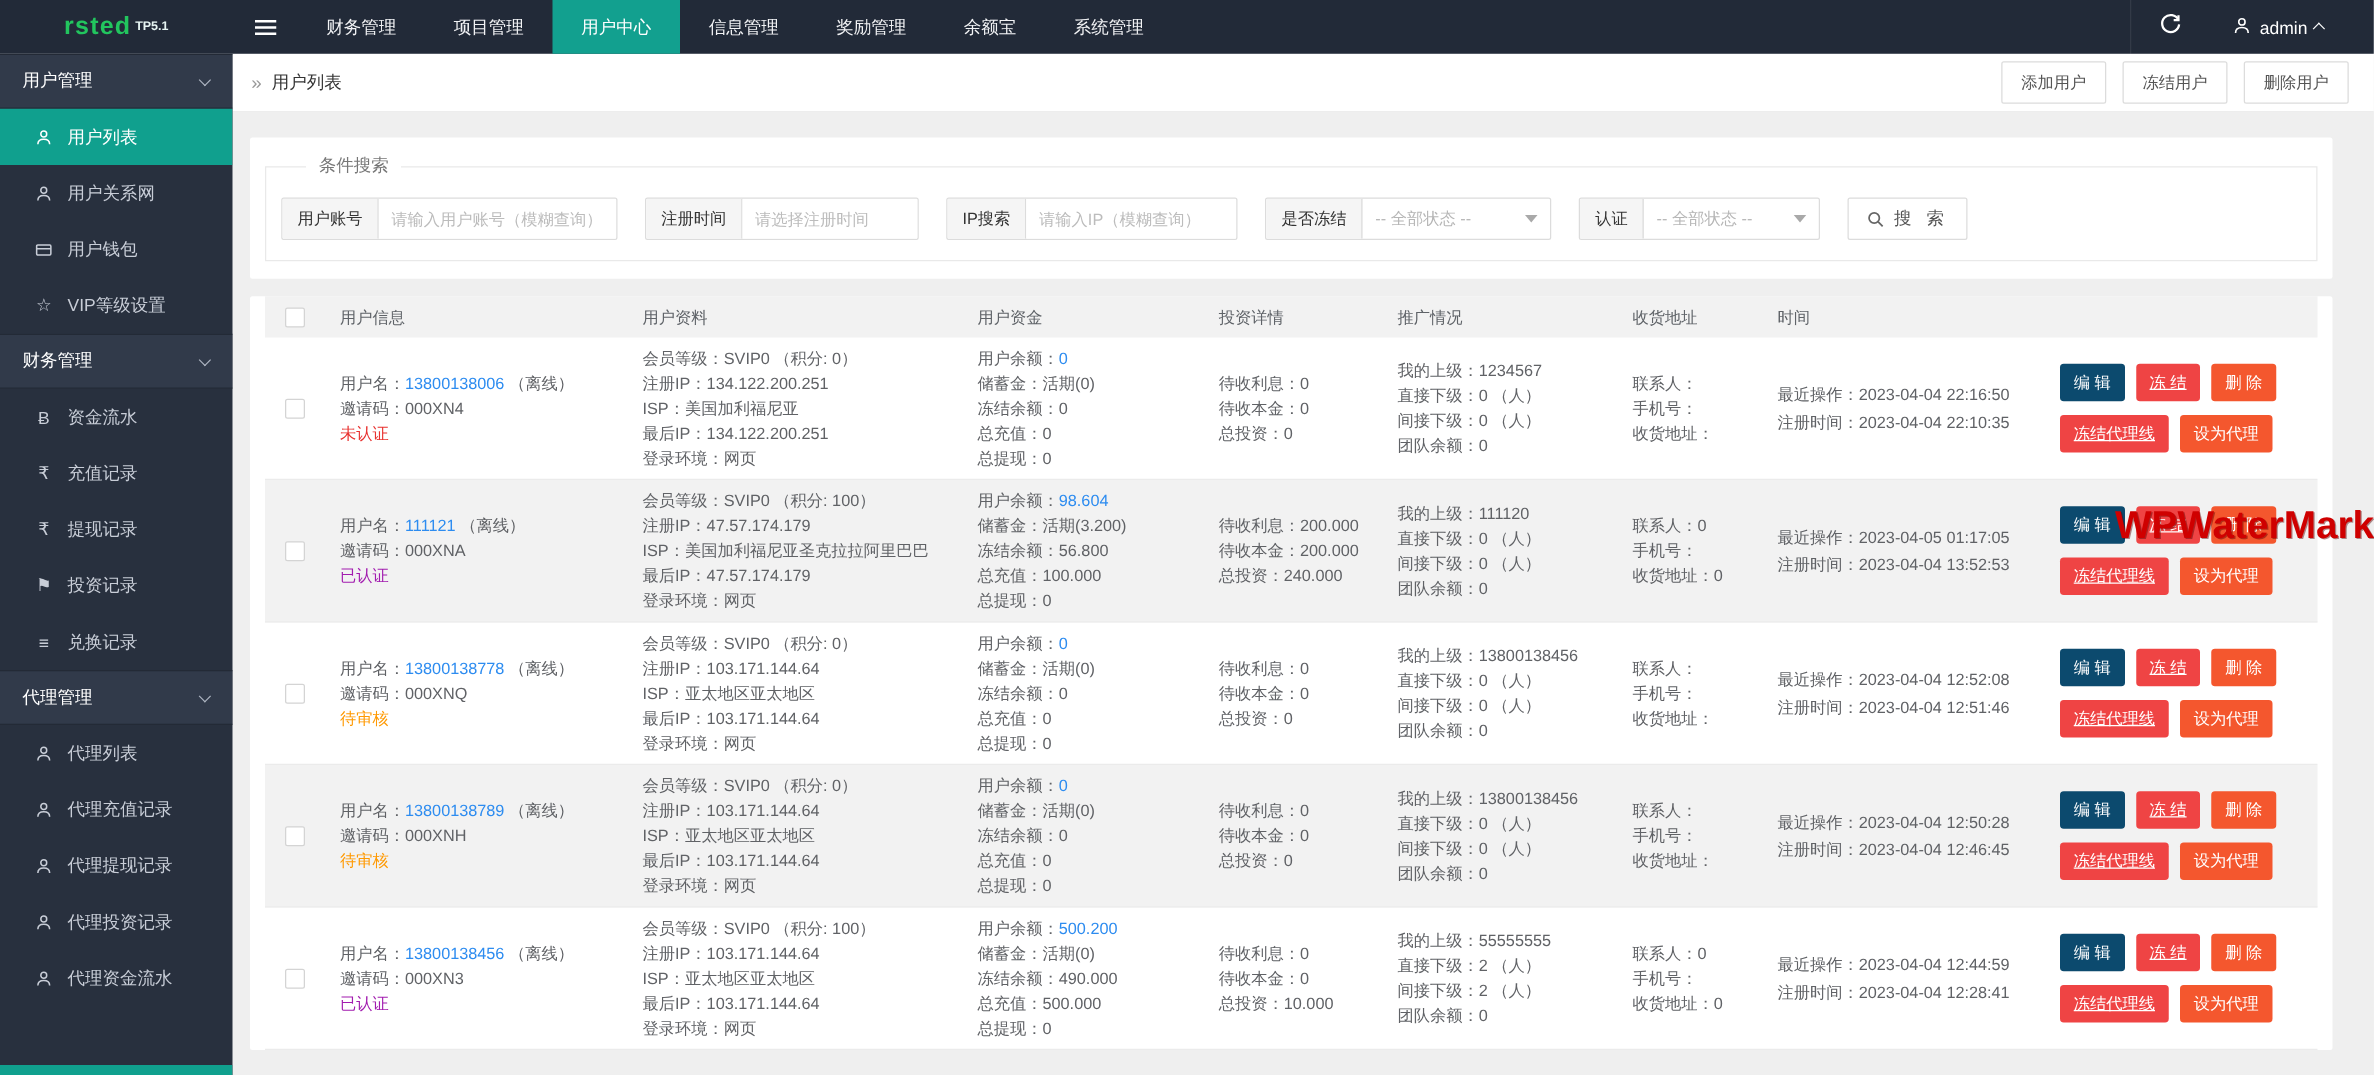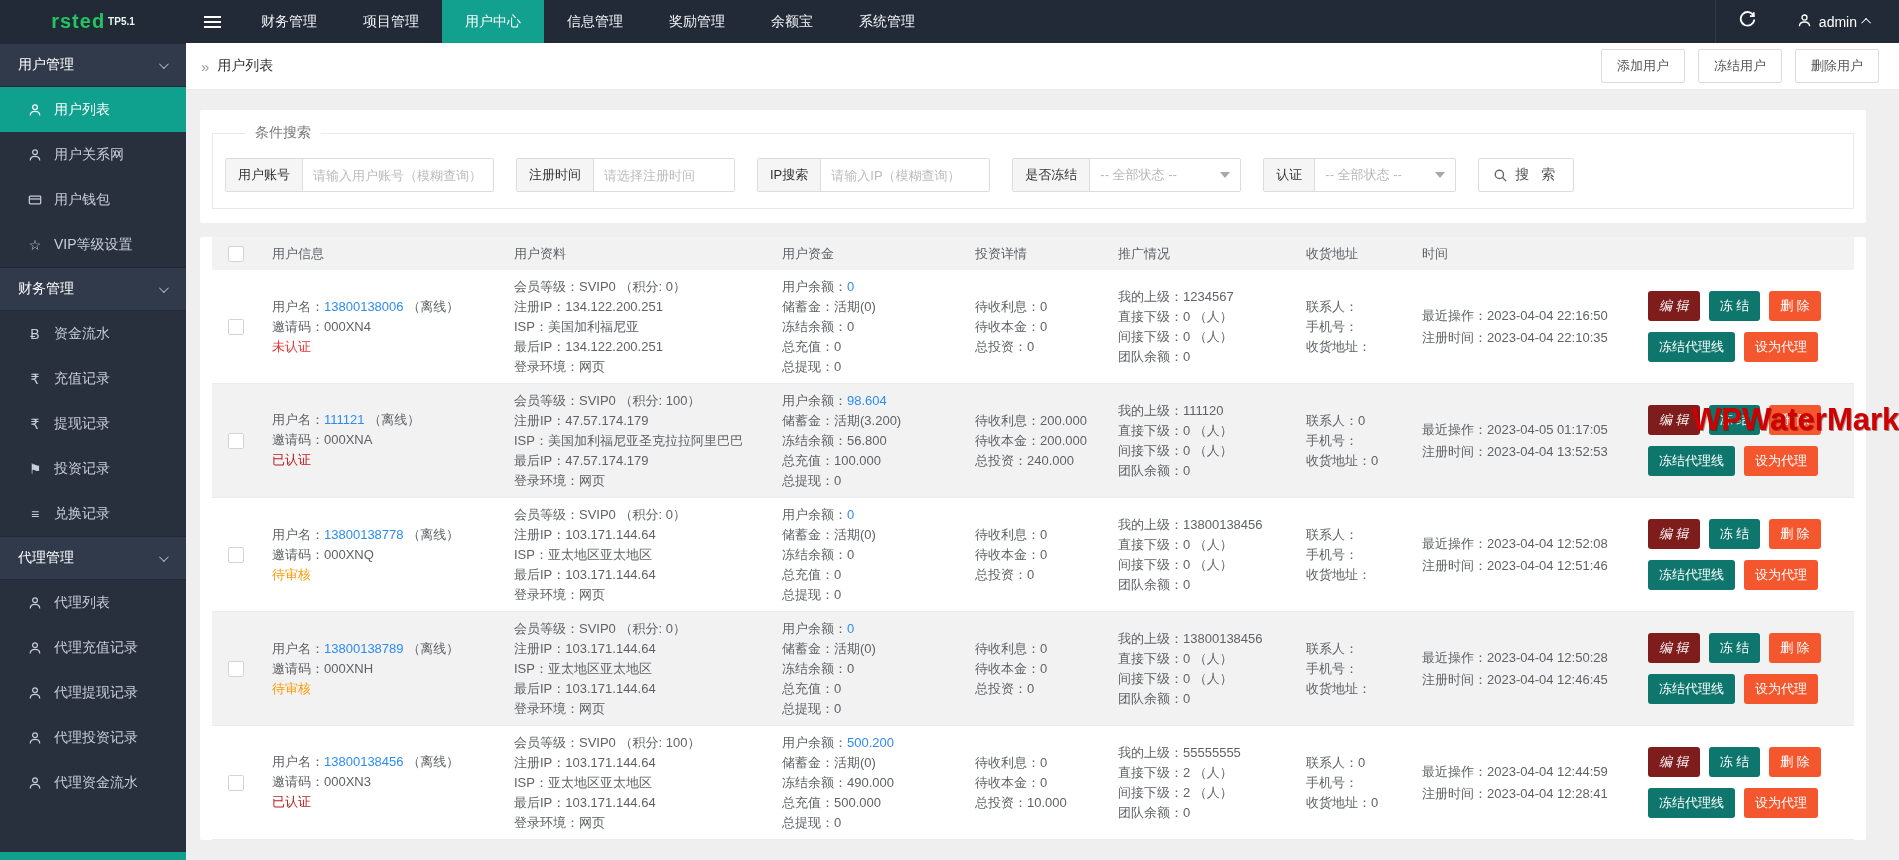--- a/index.html
+++ b/index.html
@@ -14,21 +14,21 @@
   .logo-main { font-size:20px; font-weight:bold; color:#22c55e; letter-spacing:1px; }
   .logo-sup { font-size:10px; color:#e8f6f4; vertical-align:super; margin-left:3px; font-weight:bold; }
   .burger { width:52px; display:flex; flex-direction:column; justify-content:center; align-items:center; gap:3px; cursor:pointer; }
   .burger i { display:block; width:17px; height:2px; background:#fff; }
   .nav-tabs { display:flex; align-items:stretch; }
   .nav-tab { padding:0 23px; display:flex; align-items:center; font-size:14px; color:#f2f3f5; cursor:pointer; }
   .nav-tab.active { background:#12a08f; color:#fff; }
   .top-spacer { flex:1; }
   .refresh-box { width:64px; display:flex; align-items:center; justify-content:center;
     border-left:1px solid rgba(255,255,255,0.08); cursor:pointer; }
-  .admin-box { display:flex; align-items:center; gap:7px; padding:0 28px 0 18px; cursor:pointer; font-size:14px; }
+  .admin-box { display:flex; align-items:center; gap:7px; padding:0 39px 0 18px; cursor:pointer; font-size:14px; }
   .chev-up { width:7px; height:7px; border-left:1.5px solid #fff; border-top:1.5px solid #fff;
     transform:rotate(45deg) translateY(2px); display:inline-block; }
 
   
   .sidebar { position:absolute; left:0; top:43px; width:186px; height:817px;
     background:#28303e; z-index:20; overflow:hidden; }
   .side-group-header { height:44px; display:flex; align-items:center; justify-content:space-between;
     padding:0 20px 0 18px; background:#313a4a; color:#fff; font-size:14px; cursor:pointer;
     border-bottom:1px solid #232a36; border-top:1px solid #232a36; }
   .chev-down { width:7px; height:7px; border-right:1.5px solid #aeb5c2; border-bottom:1.5px solid #aeb5c2;
@@ -81,24 +81,24 @@
   .cell { padding-left:12px; }
   .c-check { width:48px; display:flex; justify-content:center; padding-left:0; }
   .c-info { width:242px; } .c-profile { width:268px; } .c-funds { width:193px; }
   .c-invest { width:143px; } .c-promo { width:188px; } .c-addr { width:116px; }
   .c-time { width:226px; } .c-act { flex:1; }
   .line { line-height:20px; white-space:nowrap; }
   .c-time .line { line-height:22px; }
   .checkbox { width:16px; height:16px; border:1px solid #d4d4d4; border-radius:2px; background:#fff; display:inline-block; cursor:pointer; }
   a.link { color:#2d8cf0; text-decoration:none; cursor:pointer; }
   .dim { color:#606266; }
-  .auth-red { color:#e8312f; } .auth-green { color:#b91c1c;font-family:Liberation Mono, monospace; } .auth-orange { color:#ff9900; }
+  .auth-red { color:#e8312f; } .auth-green { color:#a21caf; } .auth-orange { color:#ff9900; }
   .btn { border:none; border-radius:3px; color:#fff; font-size:13px; padding:6px 11px;
     cursor:pointer; font-family:inherit; white-space:nowrap; }
-  .btn-teal { background:#7f1d1d;font-style:italic; } .btn-yellow { background:#0f766e; } .btn-red { background:#f4572e; }
+  .btn-teal { background:#0c4a6e; } .btn-yellow { background:#ef4444;text-decoration:underline; } .btn-red { background:#f4572e; }
   .act-line { display:flex; gap:9px; }
   .act-line + .act-line { margin-top:11px; }
 
   .watermark { position:absolute; left:1692px; top:402px; z-index:50; font-size:31px; font-weight:bold;
     color:#cf0000; text-shadow:1px 1px 0 rgba(90,0,0,0.45); white-space:nowrap; pointer-events:none; }
 </style>
 </head>
 <body>
 
 <div class="topbar">

